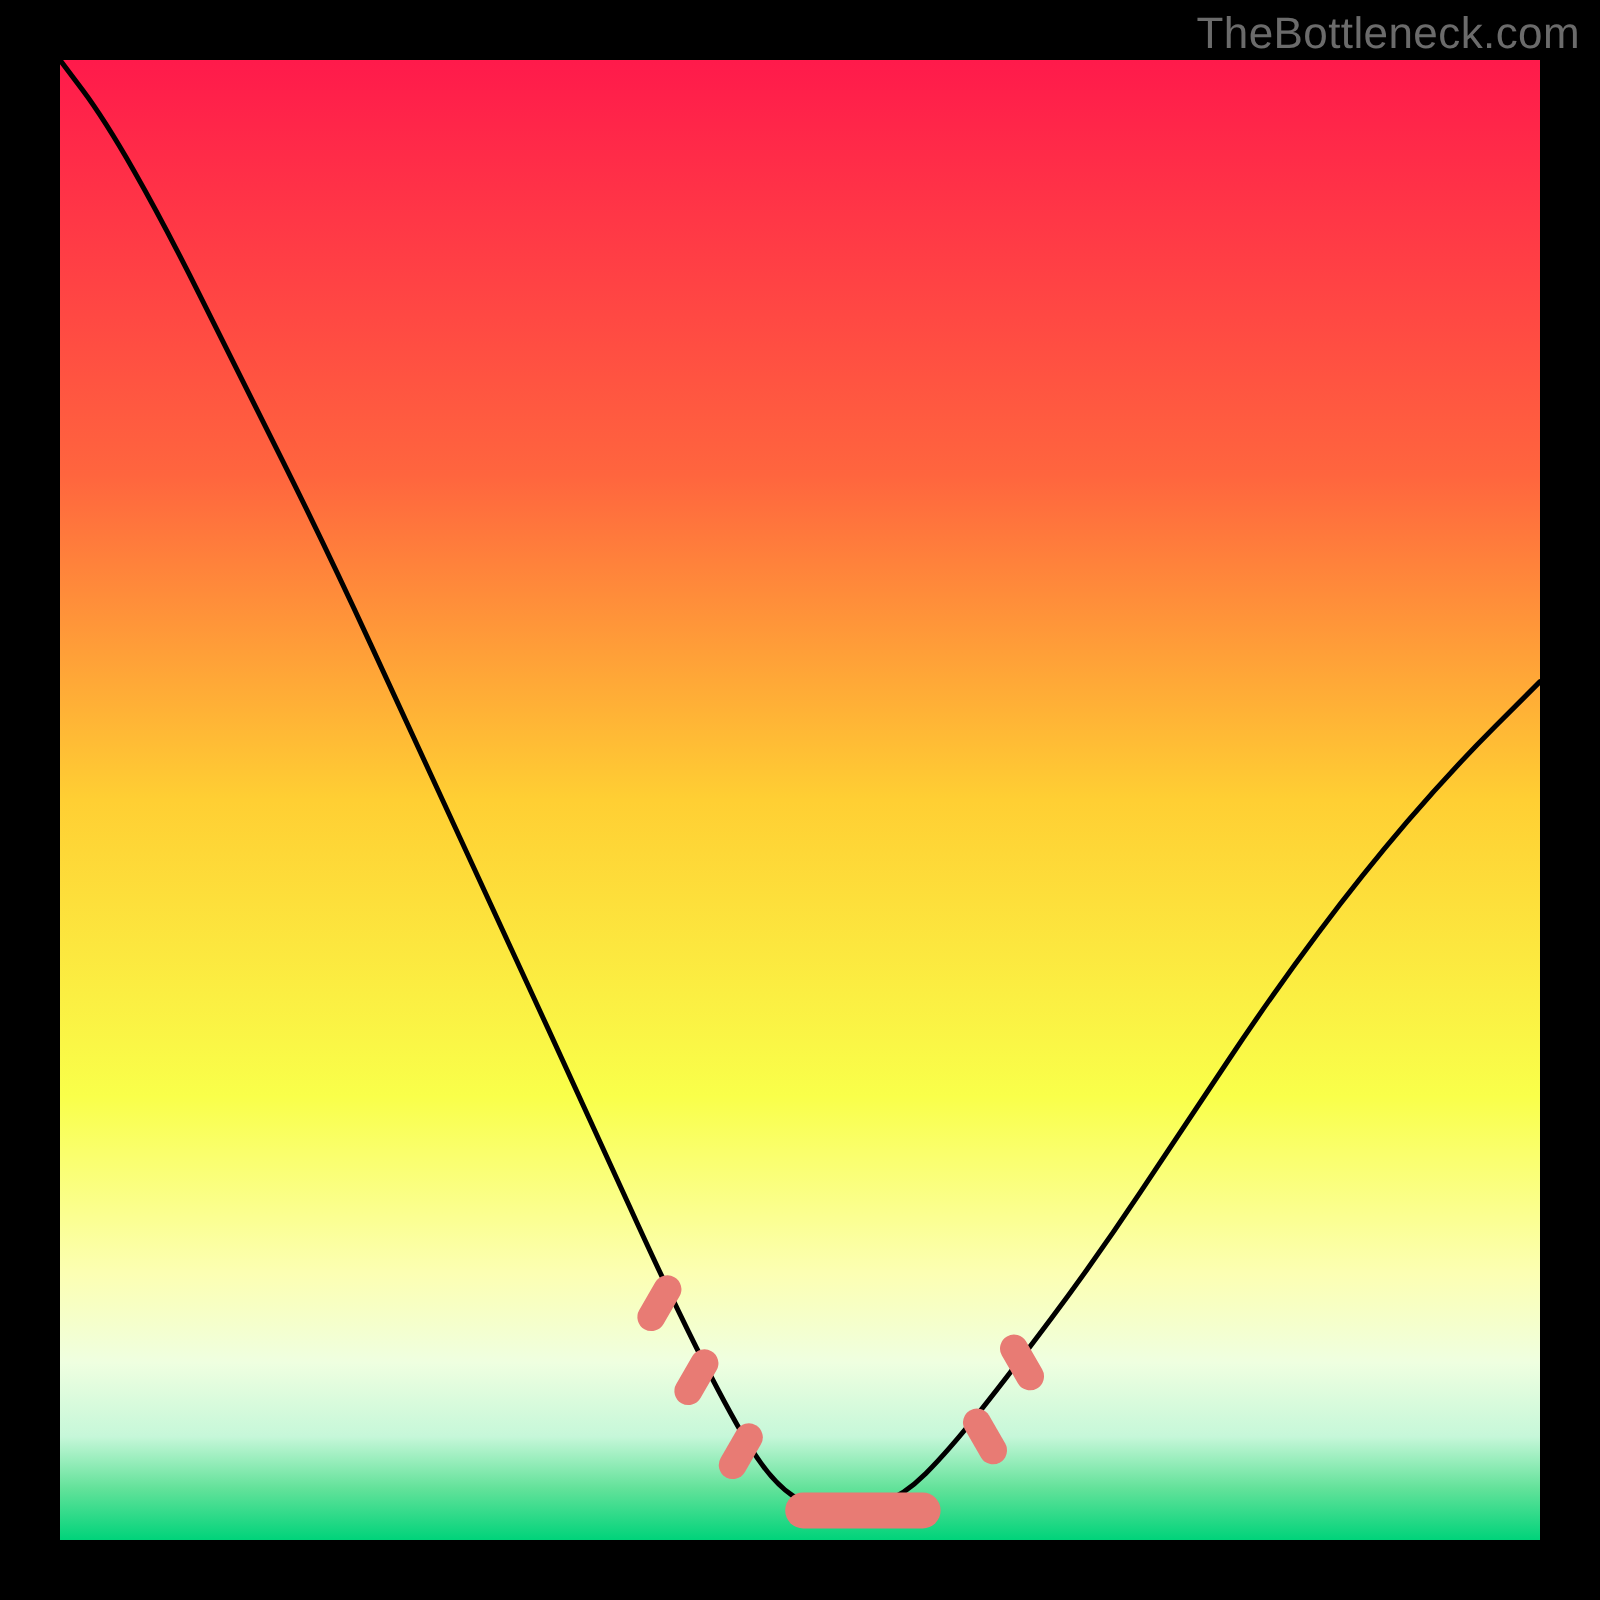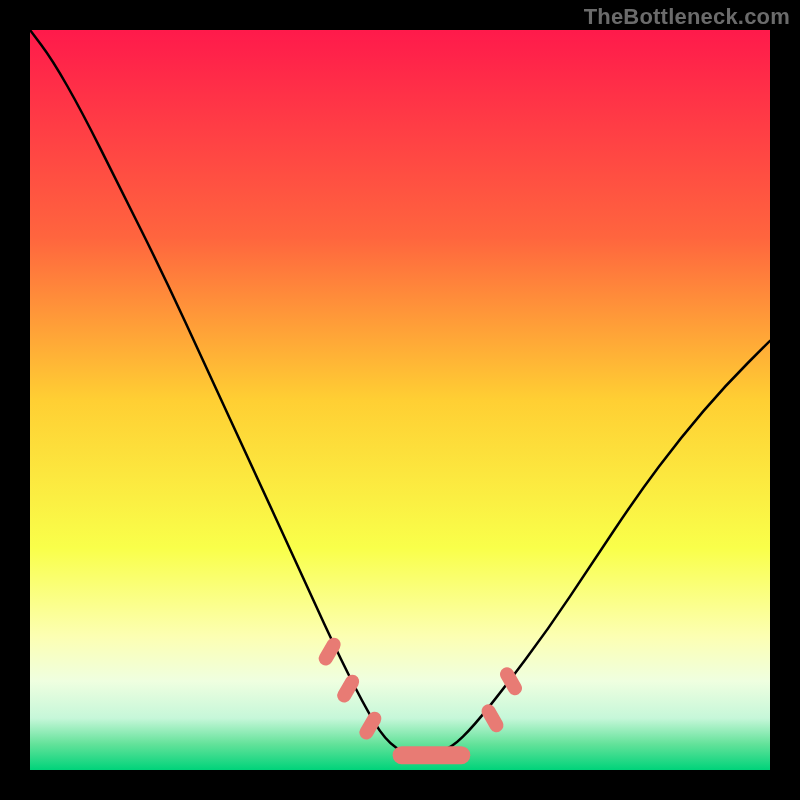--- a/index.html
+++ b/index.html
@@ -23,21 +23,21 @@
     width: 740px;
     height: 740px;
     overflow: hidden;
   }
   .watermark {
     position: absolute;
     top: 4px;
     right: 10px;
     font-family: Arial, Helvetica, sans-serif;
     font-size: 22px;
-    font-weight: 700;
+    font-weight: 400;
     color: #6b6b6b;
     letter-spacing: 0.2px;
     user-select: none;
   }
 </style>
 </head>
 <body>
 
 <div class="frame">
   <div class="plot-area">

